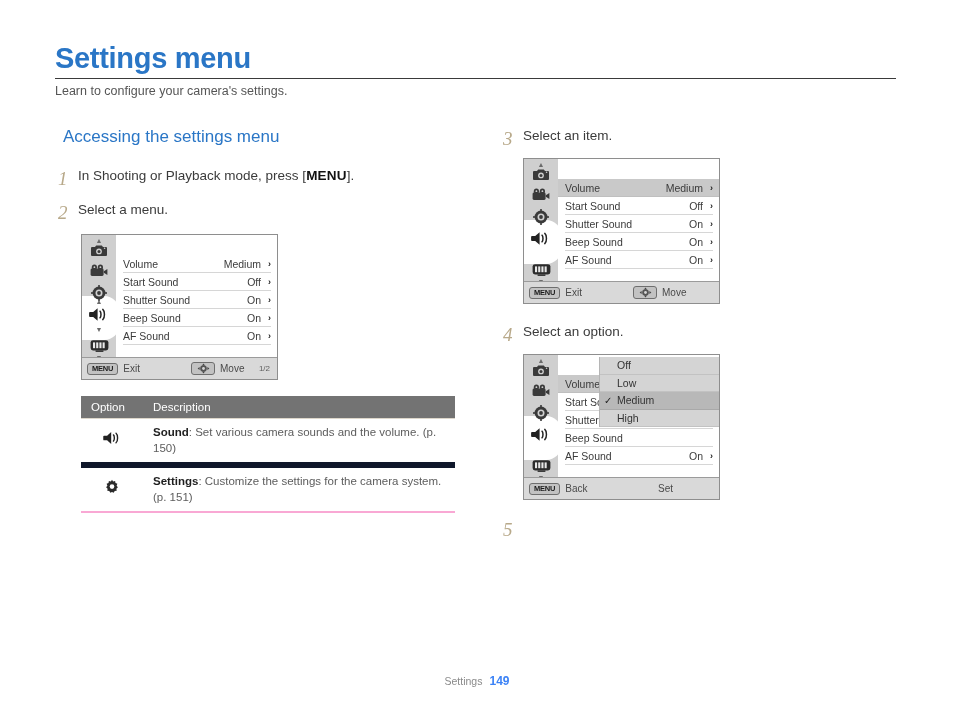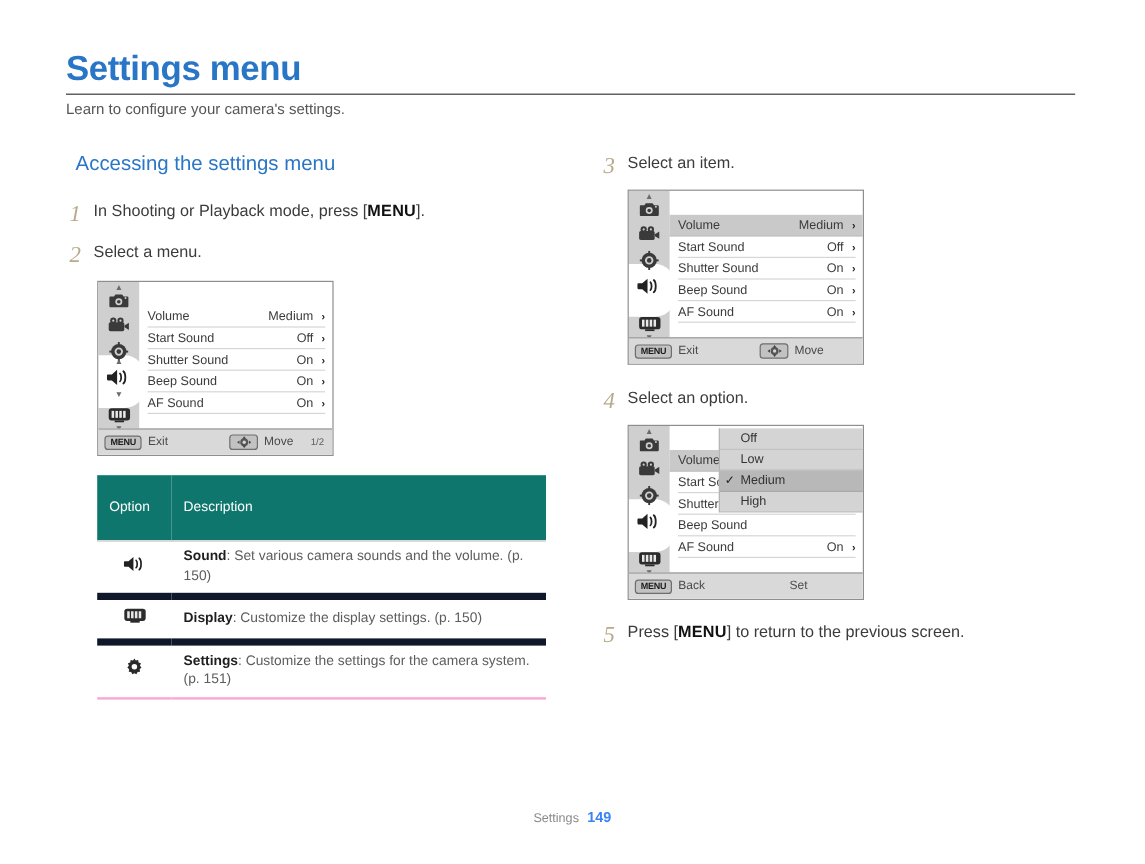--- a/index.html
+++ b/index.html
@@ -176,25 +176,25 @@
 
   
   .opt-table {
     position: absolute;
     left: 81px; top: 396px;
     width: 374px;
     border-collapse: collapse;
     font-size: 12px;
   }
   .opt-table th {
-    background: #0f766e;
+    background: #737373;
     color: #ffffff;
     font-weight: normal;
     text-align: left;
-    padding: 21px 10px;
+    padding: 5px 10px;
     font-size: 11.5px;
     border: none;
   }
   .opt-table th.c1 { width: 62px; }
   .opt-table td {
     border-top: 1px solid #ddd7cb;
     border-bottom: 6px solid #0f172a;
     padding: 6px 10px;
     vertical-align: middle;
     color: #5d5d5d;
@@ -350,33 +350,20 @@
         <svg width="19" height="14" viewBox="0 0 20 15">
             <path d="M1 5h3.2L8.6 1.2v12.6L4.2 10H1a.9.9 0 01-.9-.9V5.9A.9.9 0 011 5z" fill="#222"></path>
             <path d="M11 4.2c1.3 1 1.3 5.6 0 6.6" stroke="#222" stroke-width="1.5" fill="none" stroke-linecap="round"></path>
             <path d="M13.8 2.4c2.2 1.7 2.2 8.5 0 10.2" stroke="#222" stroke-width="1.5" fill="none" stroke-linecap="round"></path>
           </svg>
       </td>
       <td><b>Sound</b><span>: Set various camera sounds and the volume. (p. 150)</span></td>
     </tr>
     <tr>
       <td class="icn">
-        <svg width="19" height="14" viewBox="0 0 19 14">
-            <rect x="0.6" y="1.2" width="17.8" height="10.2" rx="2.4" fill="#2b2b2b"></rect>
-            <rect x="3" y="3.4" width="2.1" height="5.8" fill="#e8e8e8"></rect>
-            <rect x="6.2" y="3.4" width="2.1" height="5.8" fill="#e8e8e8"></rect>
-            <rect x="9.4" y="3.4" width="2.1" height="5.8" fill="#e8e8e8"></rect>
-            <rect x="12.6" y="3.4" width="2.1" height="5.8" fill="#e8e8e8"></rect>
-            <rect x="5.6" y="11.4" width="7.8" height="1.5" fill="#2b2b2b"></rect>
-          </svg>
-      </td>
-      <td><b>Display</b><span>: Customize the display settings. (p. 150)</span></td>
-    </tr>
-    <tr>
-      <td class="icn">
         <svg width="16" height="16" viewBox="0 0 16 16">
             <path d="M8 0.8l1.1 1.7 2-.5.4 2 1.9.8-.8 1.9 1.3 1.6-1.5 1.4.3 2-2 .3-1 1.8L8 13.1l-1.7.7-1-1.8-2-.3.3-2L2.1 8.3l1.3-1.6-.8-1.9 1.9-.8.4-2 2 .5z" fill="#2b2b2b"></path>
             <circle cx="8" cy="7.6" r="2.3" fill="#ffffff"></circle>
           </svg>
       </td>
       <td><b>Settings</b><span>: Customize the settings for the camera system. (p. 151)</span></td>
     </tr>
   </tbody>
 </table>
 
@@ -596,18 +583,17 @@
     <span class="bar-lbl">Back</span>
     <span class="bar-mid" style="left:100px;">
       <span class="key ok">OK</span>
       <span class="bar-lbl">Set</span>
     </span>
   </div>
 </div>
 
 <div class="step" id="step5">
   <div class="step-num">5</div>
-  <div class="step-text"><span>Press [</span><b>MENU</b><span>] to return to the previous screen.</span></div>
 </div>
 
 <div class="footer">
   <span>Settings</span><span class="pg">149</span>
 </div>
 
 </body></html>

